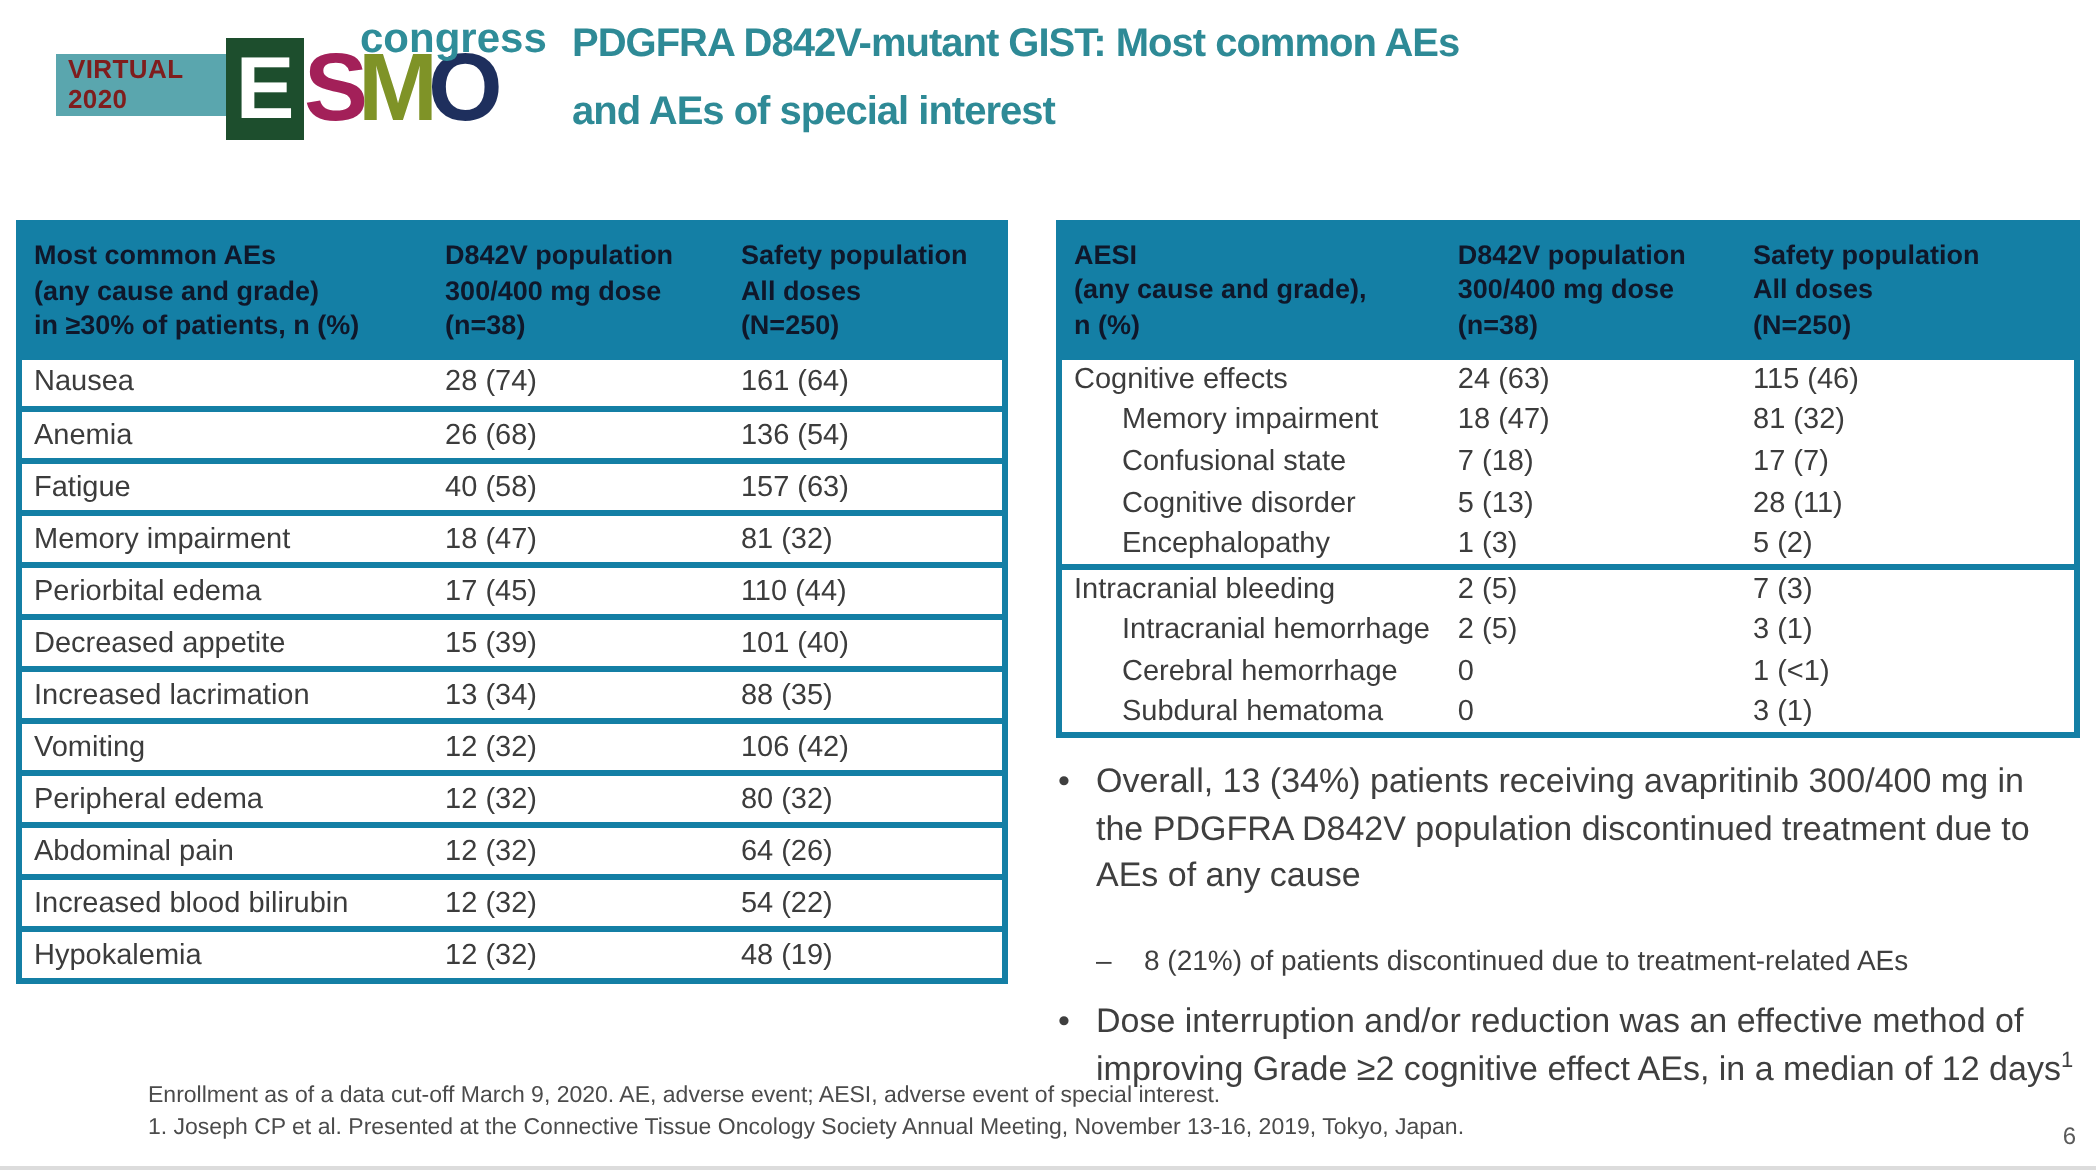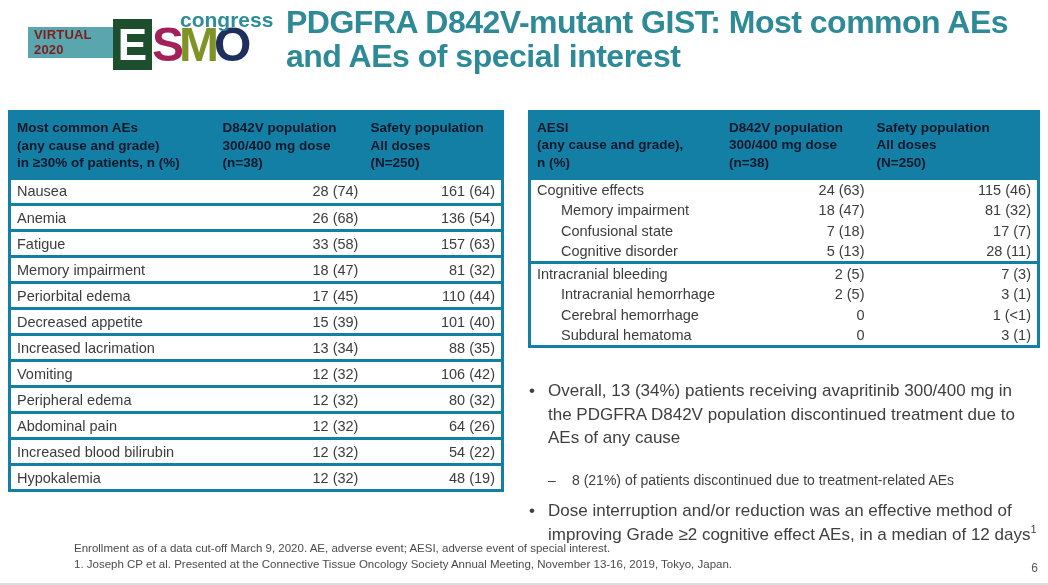--- a/index.html
+++ b/index.html
@@ -26,41 +26,41 @@
   }
   .esmo-letter { position: absolute; top: 11px; font-size: 48px; font-weight: 800; line-height: 51px; letter-spacing: -2px; }
   .esmo-s { left: 124px; color: #a32059; }
   .esmo-m { left: 151px; color: #7f9327; }
   .esmo-o { left: 186px; color: #1e2f5d; }
   .congress { position: absolute; left: 152px; top: 0px; font-size: 21px; font-weight: 700; color: #2f8d99; }
 
   
   .title {
     position: absolute; left: 286px; top: 5px; width: 750px;
-    color: #2e8a96; font-weight: 700; font-size: 32px; line-height: 34px;
+    color: #2e8a96; font-weight: 700; font-size: 20px; line-height: 34px;
     letter-spacing: -0.5px;
   }
 
   
   .tbl-wrap { position: absolute; }
   .tbl-wrap.left  { left: 8px;   top: 110px; width: 496px; }
   .tbl-wrap.right { left: 528px; top: 110px; width: 512px; }
   table { border-collapse: collapse; width: 100%; table-layout: fixed; }
   table { border: 3px solid #147fa5; }
   th {
     background: #147fa5; color: #0f172a; font-weight: 700;
     font-size: 13.5px; line-height: 17.5px; padding: 5px 6px;
     vertical-align: middle; height: 67px;
   }
   th.col-label { text-align: left; }
   th.col-num   { text-align: left; }
   td { font-size: 14.5px; color: #3c3c3c; padding: 0 6px; vertical-align: middle; }
   .left  tbody td { height: 26px; }
   .right tbody td { height: 21px; }
-  .c-num { text-align: right; }
+  .c-num { text-align: left; }
   .c-label.indent { padding-left: 30px; }
   .left  tbody tr { border-top: 3px solid #147fa5; margin-left: 44px; }
   .left  tbody tr:first-child { border-top: 2px solid #147fa5; }
   .right tbody tr.group-start { border-top: 3px solid #147fa5; }
 
   
   .bullets { position: absolute; left: 527px; top: 379px; width: 520px; color: #3f3f3f; }
   .bullet { position: relative; padding-left: 21px; font-size: 17px; line-height: 23.5px; margin-bottom: 7px; }
   .bullet::before { content: "\2022"; position: absolute; left: 2px; top: 0; font-size: 17px; color: #3f3f3f; }
   .bullet .sub { position: relative; padding-left: 24px; font-size: 14px; margin-top: 19px; }
@@ -129,21 +129,21 @@
             <td class="c-num">28 (74)</td>
             <td class="c-num">161 (64)</td>
           </tr>
           <tr>
             <td class="c-label">Anemia</td>
             <td class="c-num">26 (68)</td>
             <td class="c-num">136 (54)</td>
           </tr>
           <tr>
             <td class="c-label">Fatigue</td>
-            <td class="c-num">33 (58)</td>
+            <td class="c-num">40 (58)</td>
             <td class="c-num">157 (63)</td>
           </tr>
           <tr>
             <td class="c-label">Memory impairment</td>
             <td class="c-num">18 (47)</td>
             <td class="c-num">81 (32)</td>
           </tr>
           <tr>
             <td class="c-label">Periorbital edema</td>
             <td class="c-num">17 (45)</td>
@@ -228,20 +228,25 @@
           <tr>
             <td class="c-label indent">Confusional state</td>
             <td class="c-num">7 (18)</td>
             <td class="c-num">17 (7)</td>
           </tr>
           <tr>
             <td class="c-label indent">Cognitive disorder</td>
             <td class="c-num">5 (13)</td>
             <td class="c-num">28 (11)</td>
           </tr>
+          <tr>
+            <td class="c-label indent">Encephalopathy</td>
+            <td class="c-num">1 (3)</td>
+            <td class="c-num">5 (2)</td>
+          </tr>
           <tr class="group-start">
             <td class="c-label">Intracranial bleeding</td>
             <td class="c-num">2 (5)</td>
             <td class="c-num">7 (3)</td>
           </tr>
           <tr>
             <td class="c-label indent">Intracranial hemorrhage</td>
             <td class="c-num">2 (5)</td>
             <td class="c-num">3 (1)</td>
           </tr>

